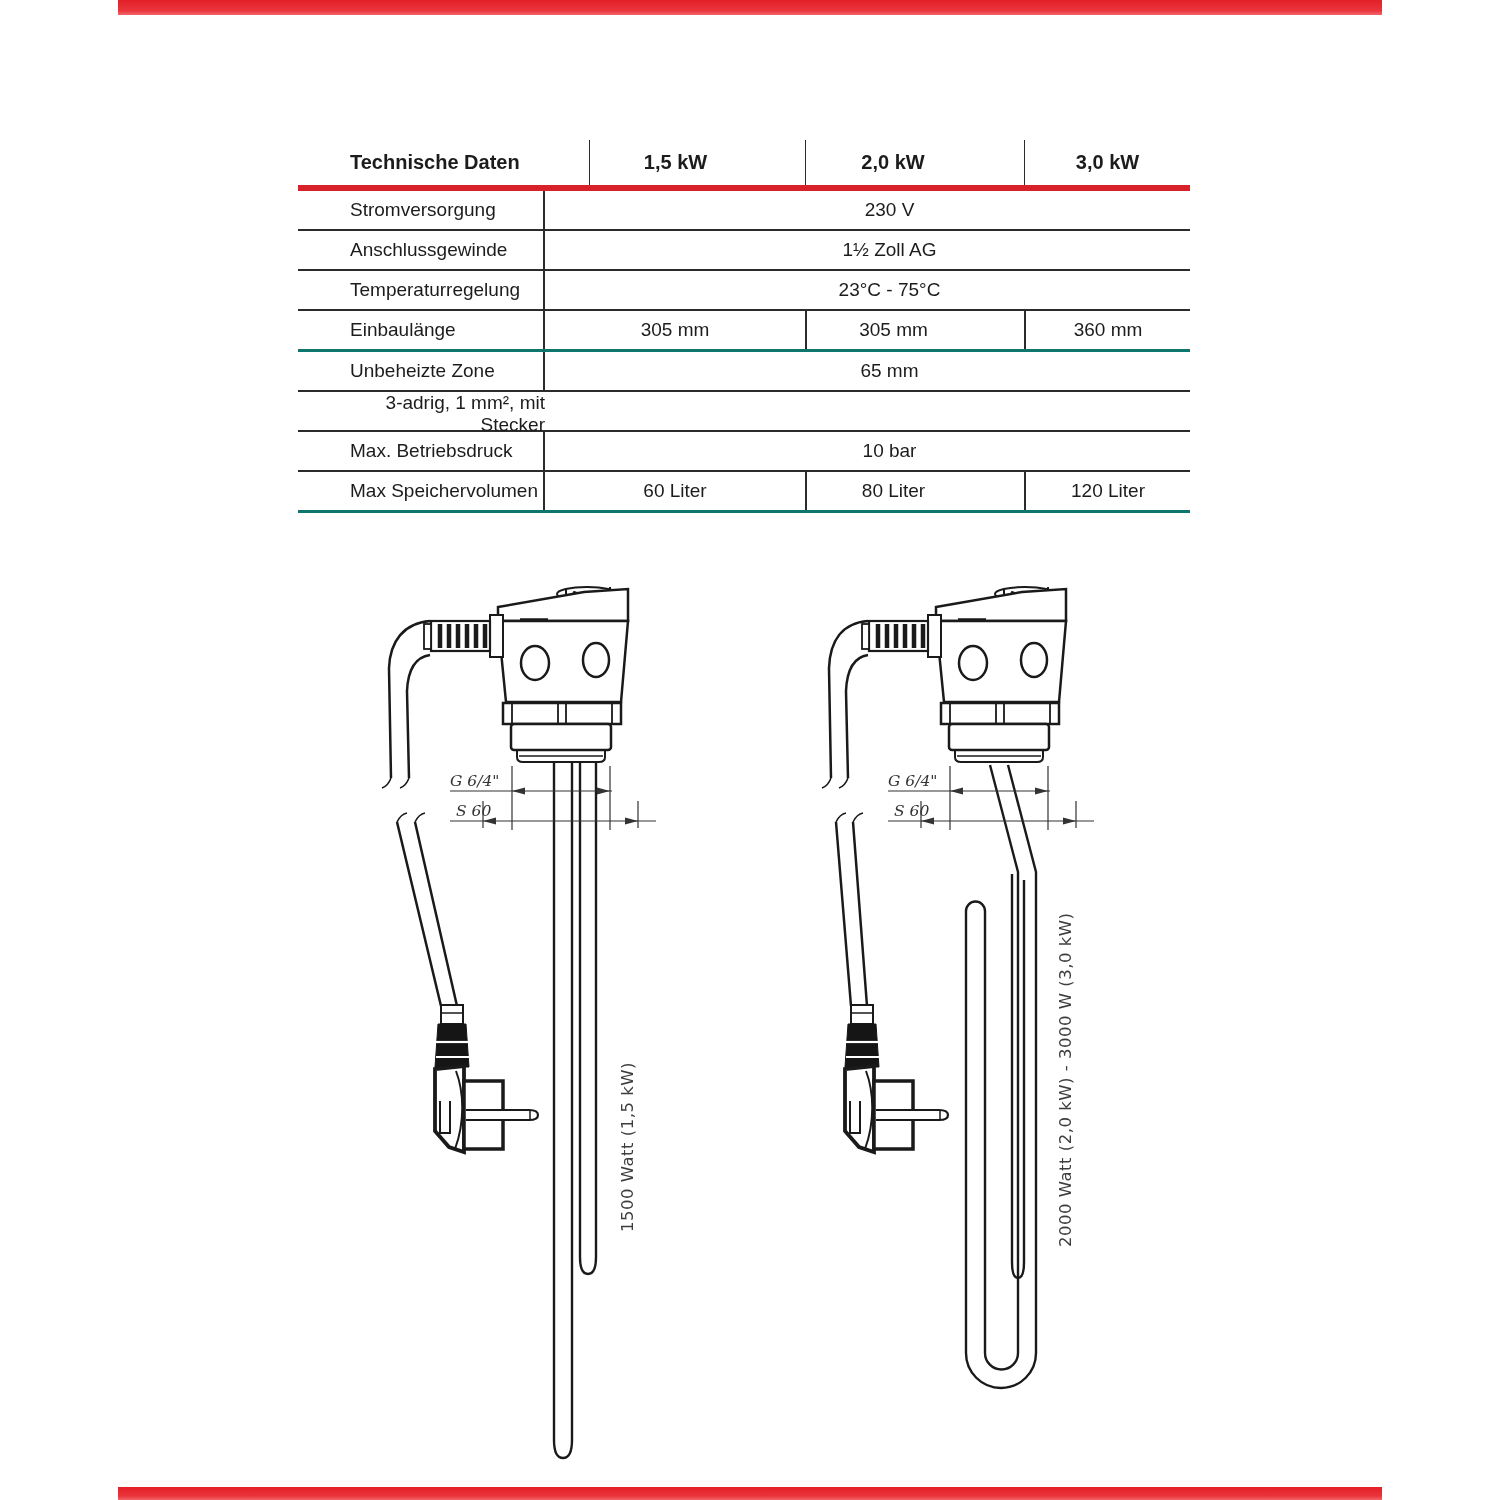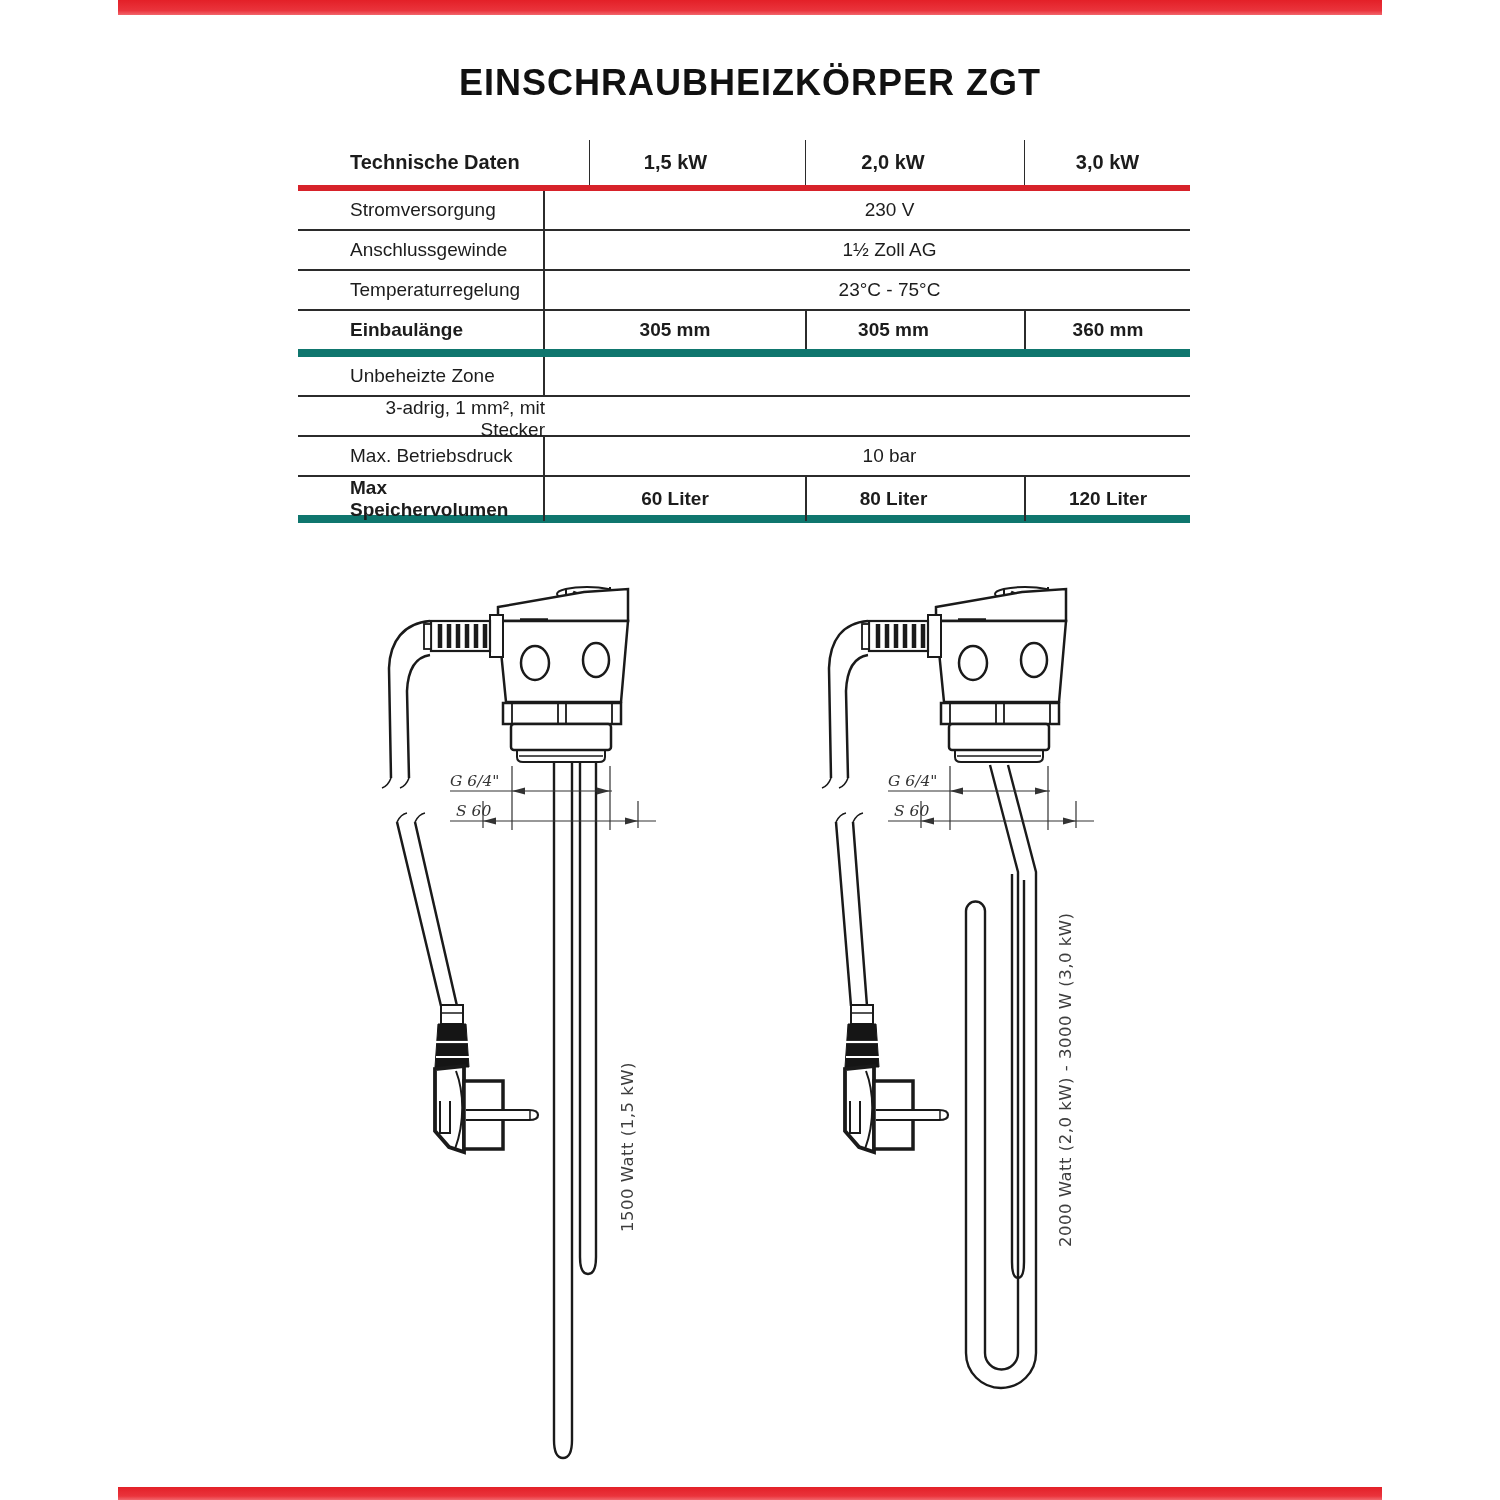--- a/index.html
+++ b/index.html
@@ -13,38 +13,37 @@
          font-size:36px;font-weight:700;letter-spacing:1px;color:#111;}
   
   #spec-table{position:absolute;left:298px;top:140px;width:892px;}
   .trow{display:grid;align-items:stretch;}
   .thead{grid-template-columns:247px 216px 219px 210px;height:45px;font-weight:700;}
   .thead .cell{font-size:20px;}
   .redline{height:6px;background:#d7222a;}
   .cell{display:flex;align-items:center;font-size:19px;margin-left:44px;}
   .cell.lab{padding-left:8px;justify-content:flex-start;}
   .cell.val{justify-content:center;text-align:right;}
-  .vrow{grid-template-columns:247px 216px 219px 210px;height:38px;border-bottom:8px solid #0f766e;font-weight:bold;}
+  .vrow{grid-template-columns:247px 216px 219px 210px;height:38px;border-bottom:3px solid #0f766e;}
   .srow{grid-template-columns:247px 645px;height:38px;border-bottom:2px solid #2b2b2b;}
   .bl{border-left:2px solid #2b2b2b;}
   .br{border-right:2px solid #2b2b2b;}
   .thead .bl{border-left-width:1.5px;}
   
   #diagrams{position:absolute;left:0;top:540px;}
   .dimtext{font-family:"DejaVu Serif",serif;font-style:italic;font-size:15.5px;fill:#333;}
   .wlabel{font-family:"DejaVu Sans",sans-serif;font-size:16.5px;fill:#3d3d3d;letter-spacing:0.5px;}
 </style>
 </head>
 <body>
 
 <div id="page">
 
   <div id="topbar" class="redbar"></div>
 
-  <div id="title">EINSCHRAUBHEIZKÖRPER ZGT</div>
 
   <div id="spec-table">
     <div class="trow thead">
       <div class="cell lab">Technische Daten</div>
       <div class="cell val bl">1,5 kW</div>
       <div class="cell val bl">2,0 kW</div>
       <div class="cell val bl">3,0 kW</div>
     </div>
     <div class="redline"></div>
 
@@ -61,20 +60,21 @@
       <div class="cell val">23°C - 75°C</div>
     </div>
     <div class="trow vrow">
       <div class="cell lab br">Einbaulänge</div>
       <div class="cell val">305 mm</div>
       <div class="cell val bl">305 mm</div>
       <div class="cell val bl">360 mm</div>
     </div>
     <div class="trow srow">
       <div class="cell lab br">Unbeheizte Zone</div>
+      <div class="cell val">65 mm</div>
     </div>
     <div class="trow srow">
       <div class="cell val">3-adrig, 1 mm², mit Stecker</div>
     </div>
     <div class="trow srow">
       <div class="cell lab br">Max. Betriebsdruck</div>
       <div class="cell val">10 bar</div>
     </div>
     <div class="trow vrow">
       <div class="cell lab br">Max Speichervolumen</div>

